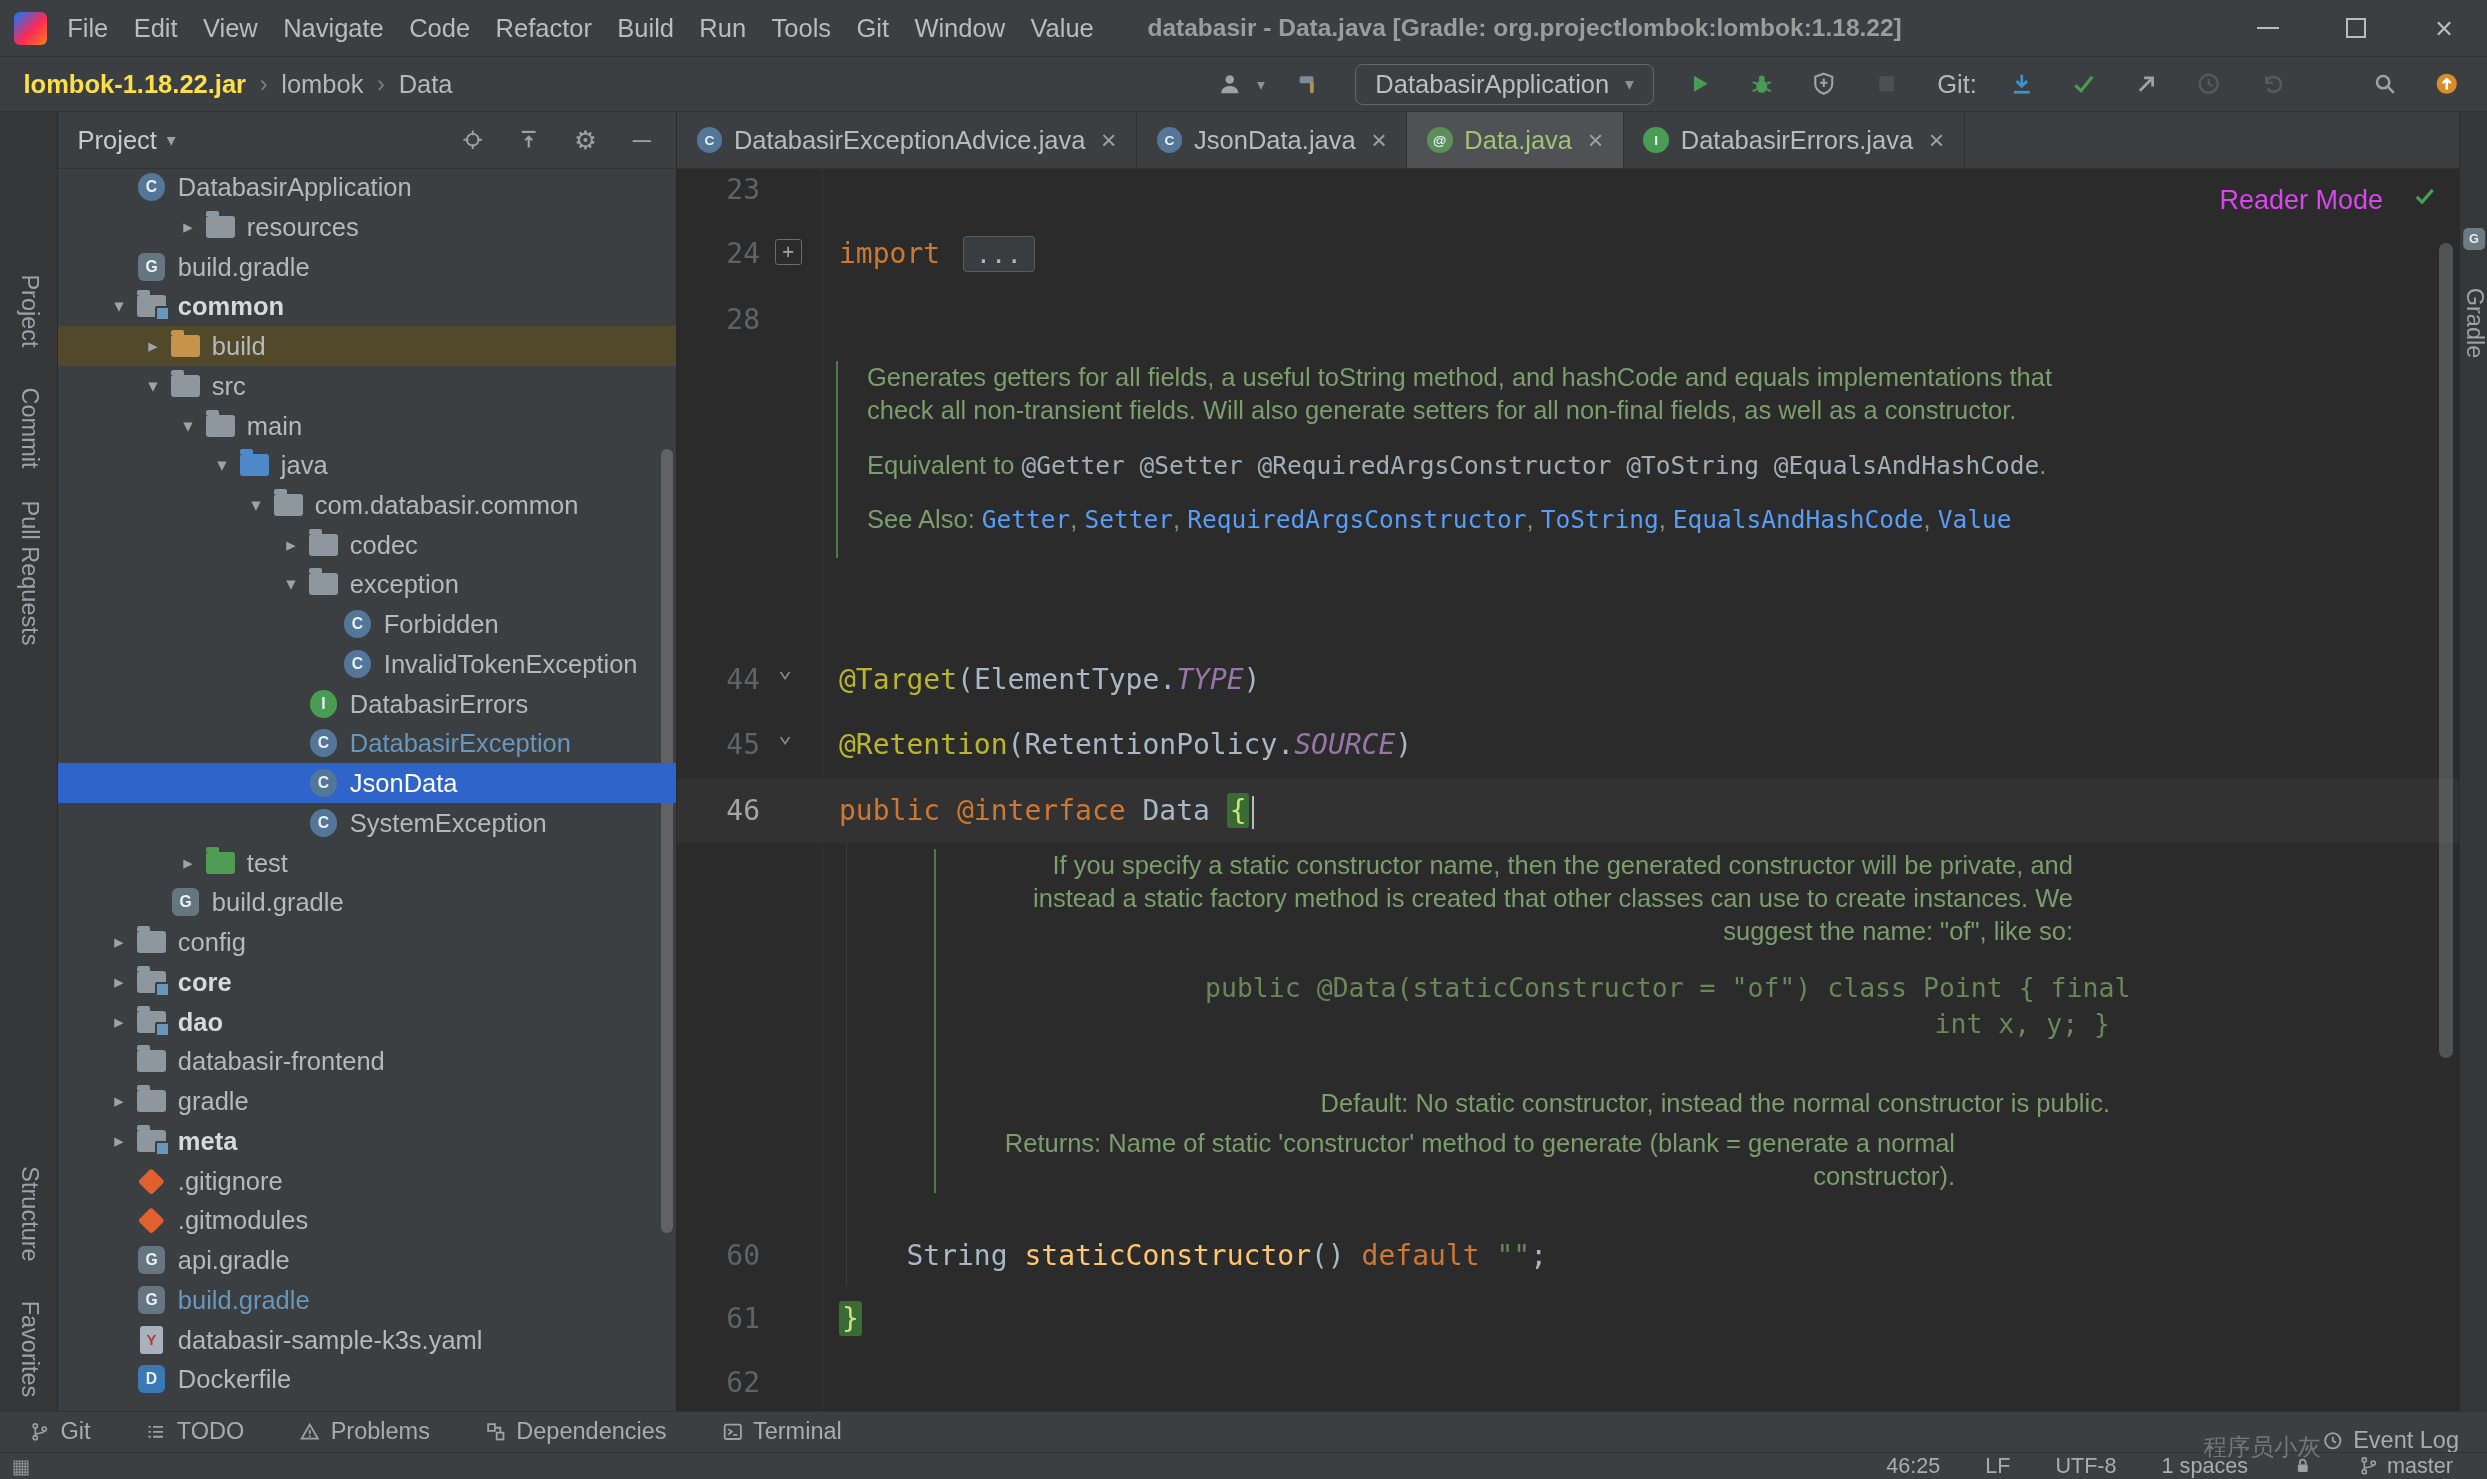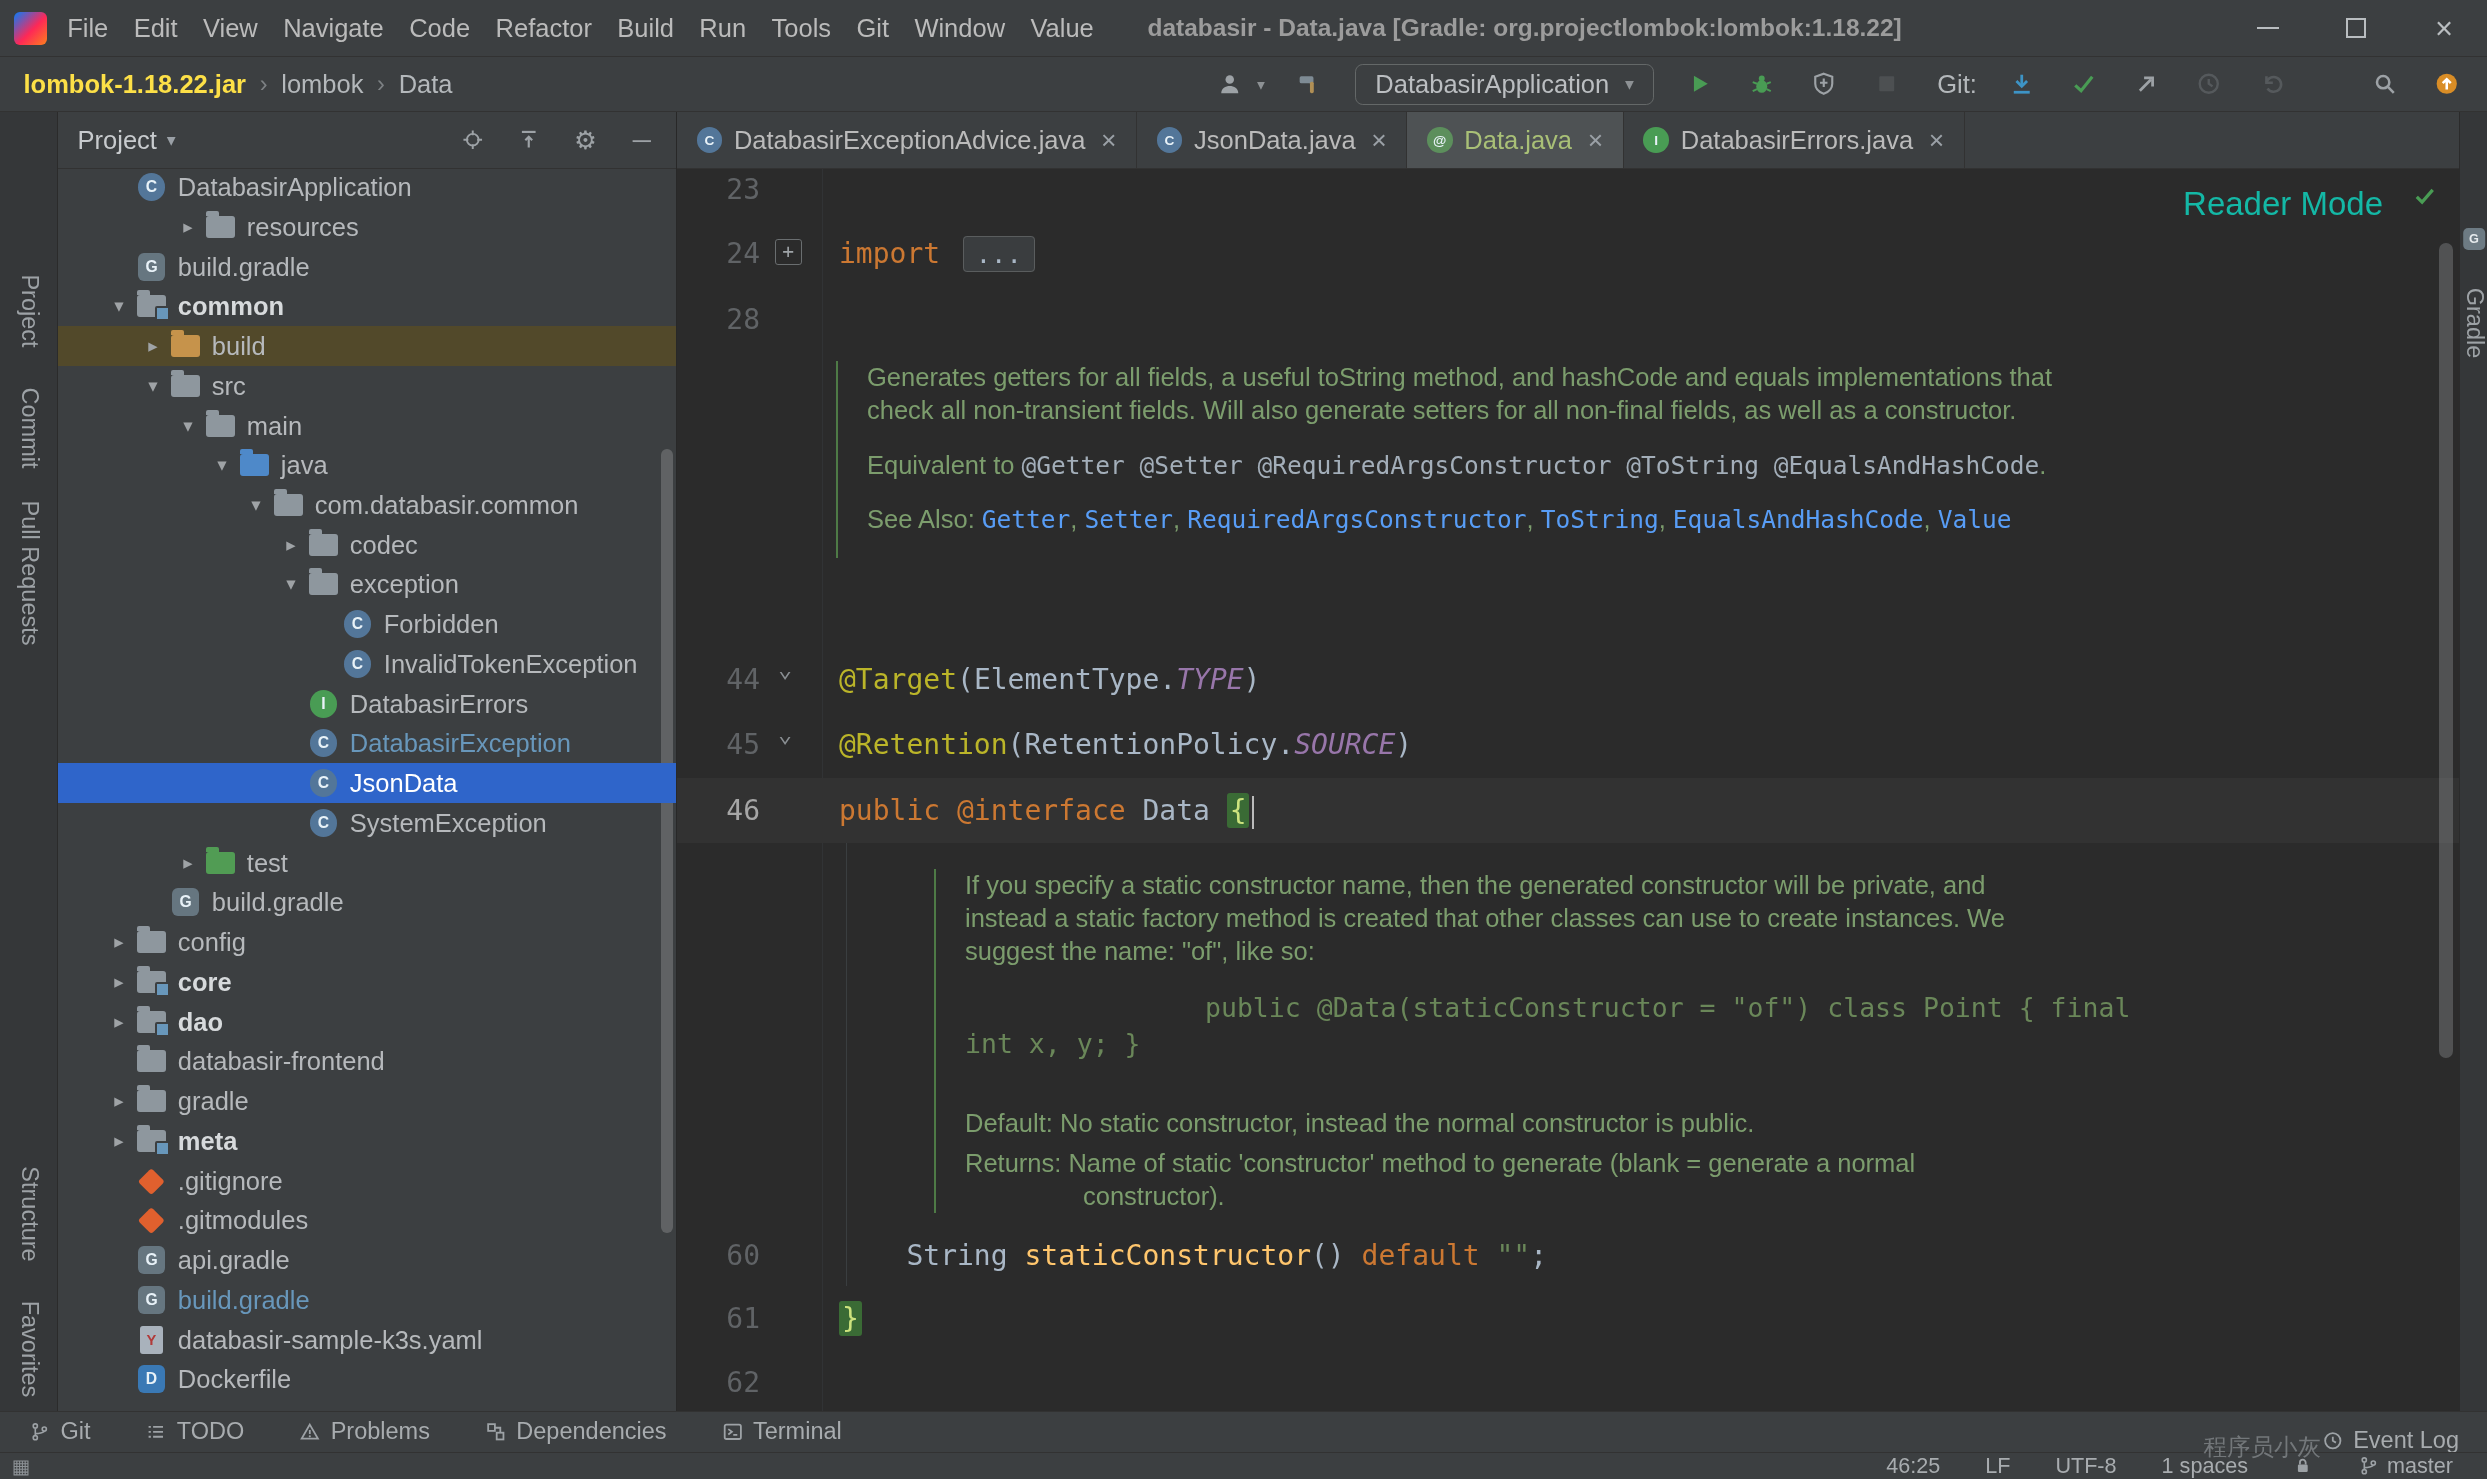--- a/index.html
+++ b/index.html
@@ -91,28 +91,28 @@
 .tk-ann{color:#bbb529;}
 .tk-pl{color:#a9b7c6;}
 .tk-decl{color:#a9b7c6;}
 .tk-const{color:#9876aa;font-style:italic;}
 .tk-meth{color:#ffc66d;}
 .tk-str{color:#6a8759;}
 .tk-brace{color:#cde37e;background:#3a6b35;border-radius:2.9px;padding:1px 2.9px;}
 .tk-folded{background:#3a3d3f;border:1px solid #5a5d5e;border-radius:3.9px;color:#a9b7c6;padding:2px 11.8px;margin-left:5.9px;font-size:25.5px;}
 .caret-bar{display:inline-block;width:2px;height:33px;background:#bbbbbb;vertical-align:middle;margin-left:2.9px;}
 #indent-guide{position:absolute;left:169px;top:673px;height:444px;width:1px;background:#3a3e40;}
-#reader-mode{position:absolute;top:15.7px;right:76px;font-family:"Liberation Sans",sans-serif;font-size:33px;color:#14b8a6;}
+#reader-mode{position:absolute;top:15.7px;right:76px;font-family:"Liberation Sans",sans-serif;font-size:27px;color:#d946ef;}
 #insp-check{position:absolute;top:13.7px;right:21.6px;}
 #editor-scrollbar{position:absolute;right:5.9px;top:74px;width:13.7px;height:815px;border-radius:6.9px;background:rgba(140,142,144,.4);}
 
 
 .doc-block{position:absolute;border-left:2.9px solid #4e7a46;color:#7c9d6d;font-family:"Liberation Sans",sans-serif;font-size:25.5px;line-height:33px;padding-left:29px;}
 #doc1{left:159px;top:192px;width:1372px;}
-#doc2{left:257px;top:700px;width:1176px;}
+#doc2{left:257px;top:680px;width:1176px;text-align:right;}
 .doc-p{margin-bottom:21.6px;}
 .doc-p.w1{max-width:1191px;}
 .doc-p.w2{max-width:1108px;}
 .ds-code{font-family:"DejaVu Sans Mono",monospace;color:#a3aeb9;font-size:24.5px;}
 .ds-link{color:#589df6;}
 .ds-codelink{font-family:"DejaVu Sans Mono",monospace;color:#589df6;font-size:24.5px;}
 .doc-code-line{font-family:"DejaVu Sans Mono",monospace;color:#6a8759;font-size:26.5px;line-height:36px;white-space:pre;}
 .doc-code-line.ind{padding-left:240px;}
 .doc-default{margin-top:45px;margin-bottom:0;}
 .doc-returns{margin-top:7.8px;max-width:990px;padding-left:118px;text-indent:-118px;margin-bottom:0;}

